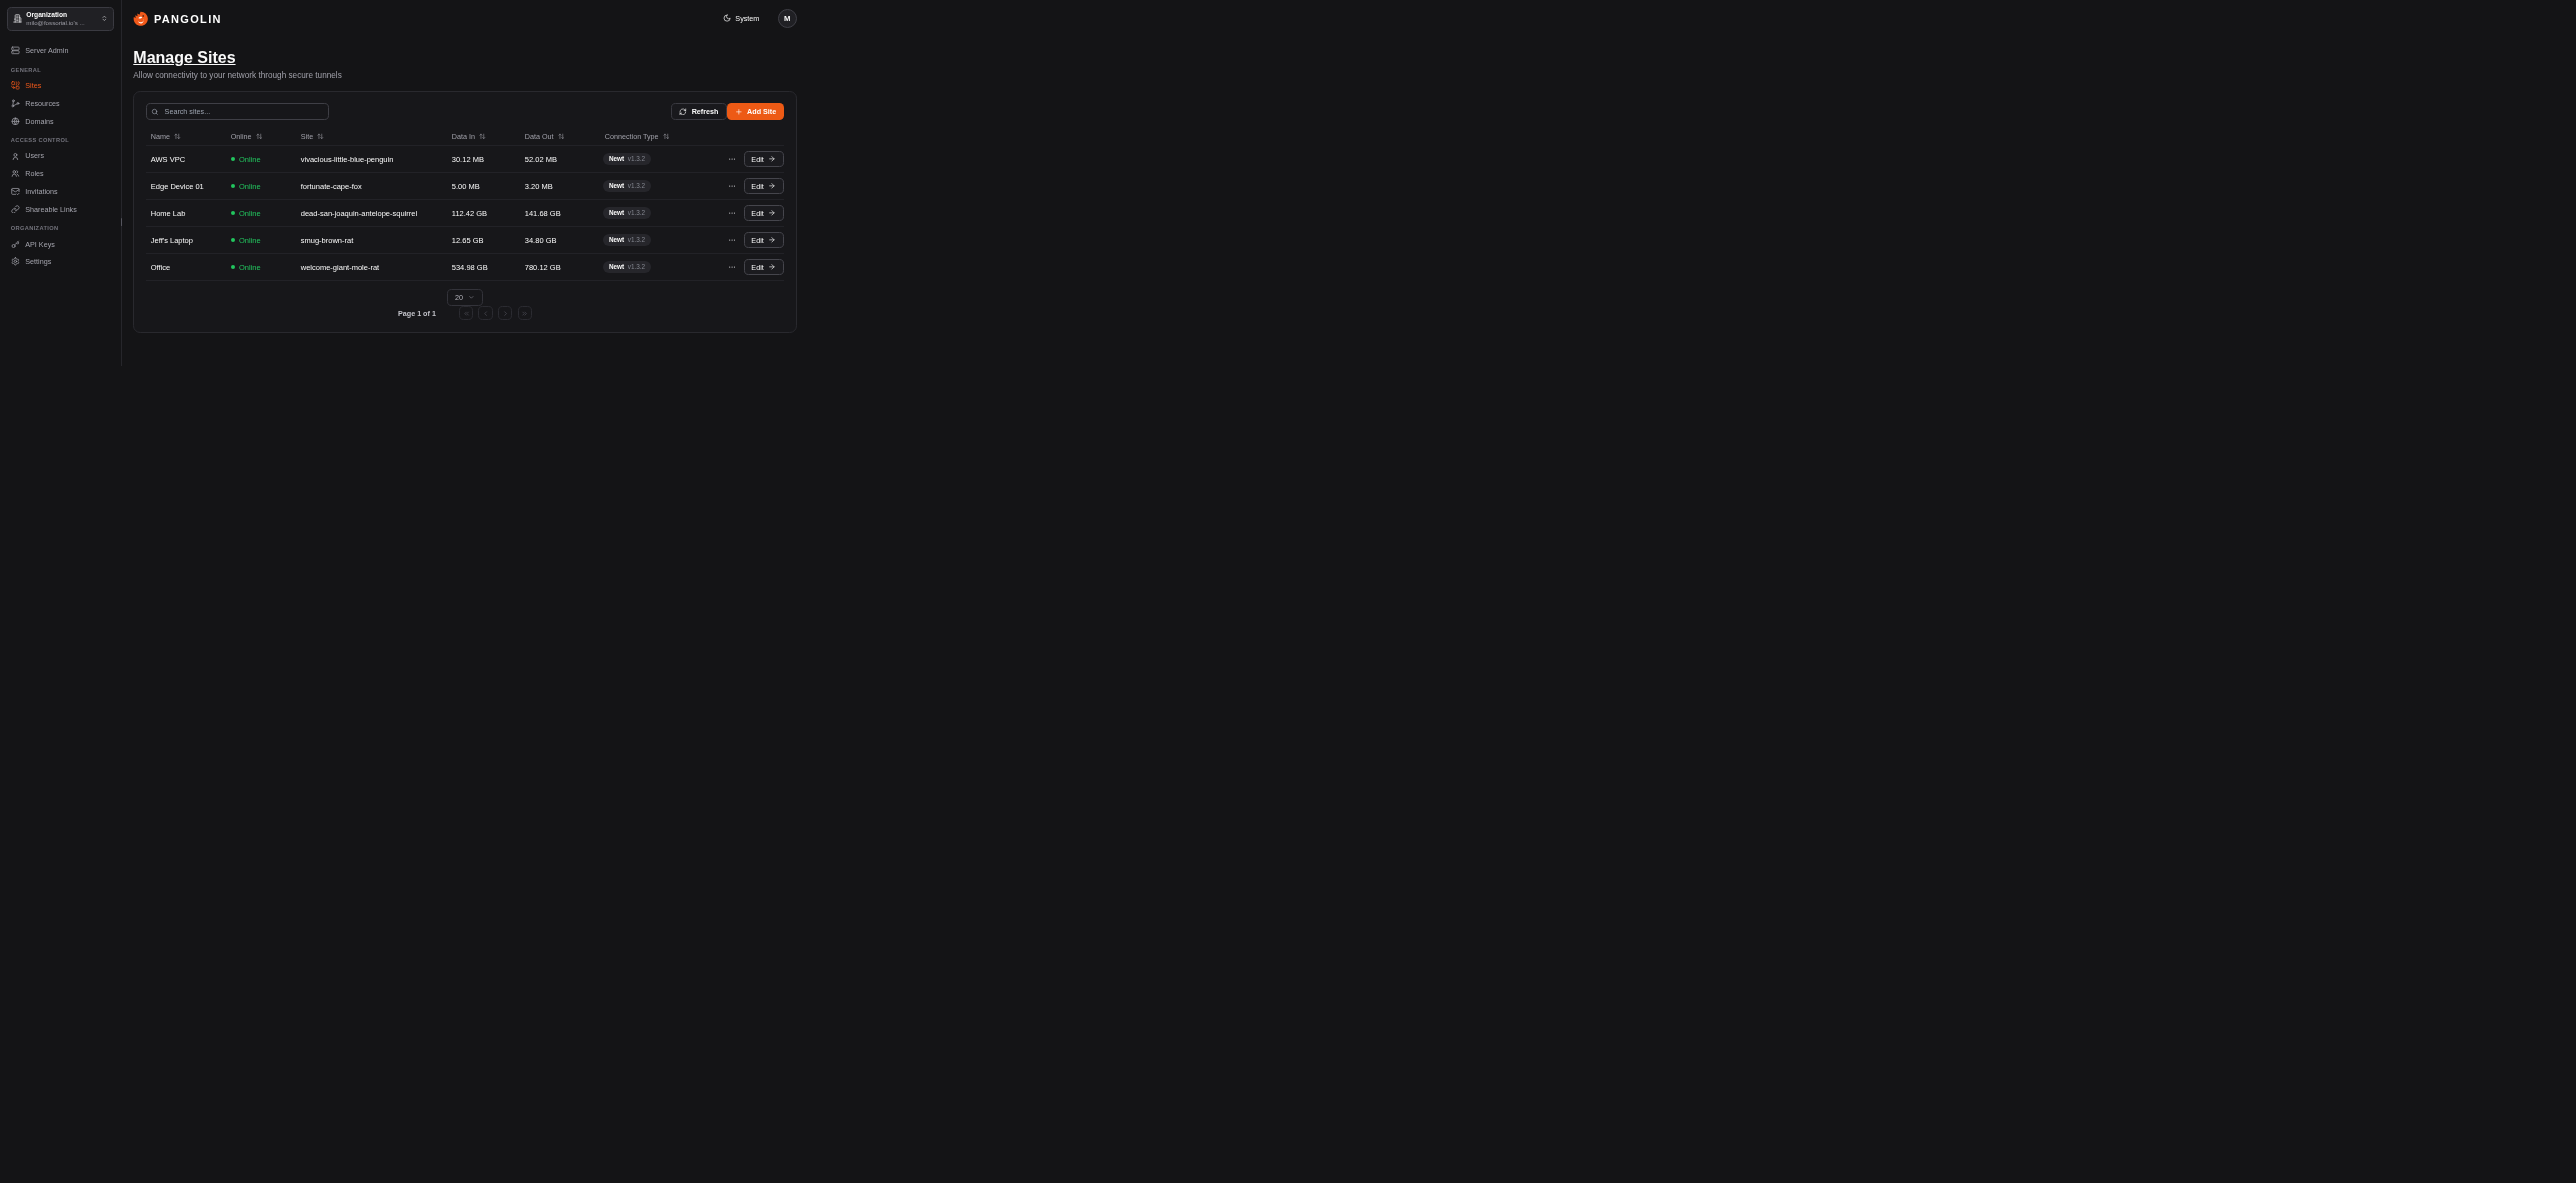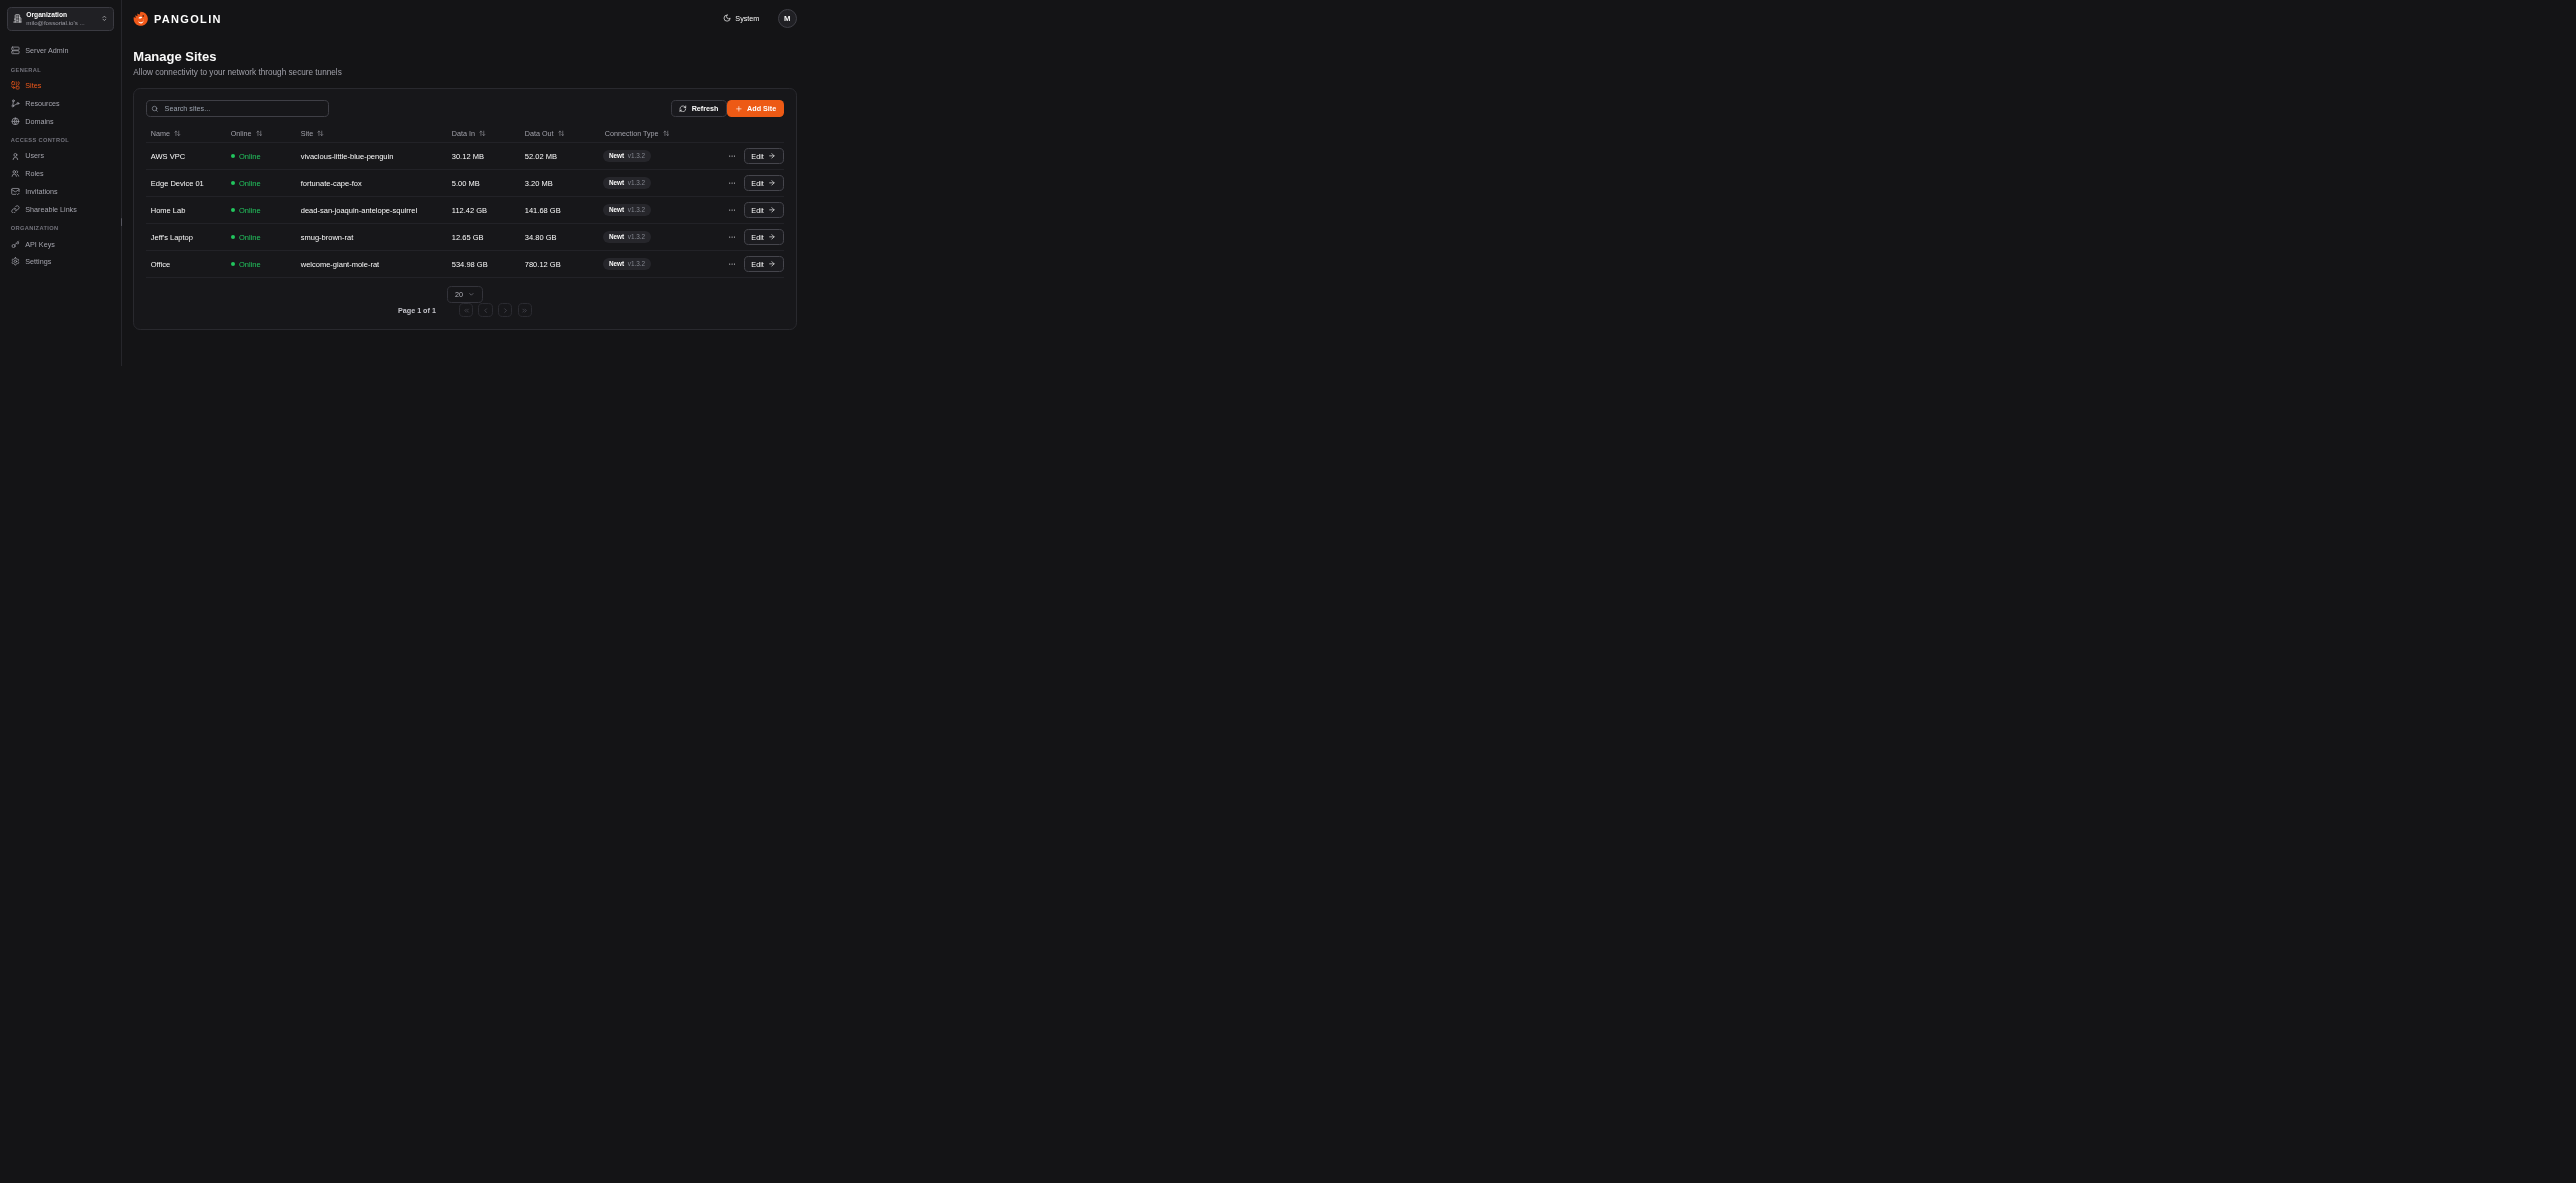--- a/index.html
+++ b/index.html
@@ -72,21 +72,21 @@
   .theme-toggle .icon { width:8.2px; height:8.2px; }
   .avatar {
     width:19px; height:19px; border-radius:50%;
     background:#202024; border:0.5px solid #3f3f46;
     display:flex; align-items:center; justify-content:center;
     font-weight:700; font-size:7.7px; color:#fafafa; cursor:pointer;
   }
 
   
   .content { padding:0 11.3px; }
-  .page-title { font-size:13px; font-weight:700; margin:12.4px 0 3.6px; }
+  .page-title { font-size:16px; font-weight:700; margin:12.4px 0 3.6px;text-decoration:underline; }
   .page-subtitle { color:#a1a1aa; font-size:8.2px; margin:0 0 10.8px; }
 
   .card {
     border:0.5px solid #29292e; border-radius:7.2px;
     background:#17171a; padding:11.3px; 
   }
   .card-toolbar { display:flex; align-items:center; justify-content:space-between; margin-bottom:8.2px; }
   .search-box { position:relative; width:183px; }
   .search-box .icon { position:absolute; left:5.7px; top:4.6px; width:7.7px; height:7.7px; color:#9ca3af; pointer-events:none; }
   .search-input {

